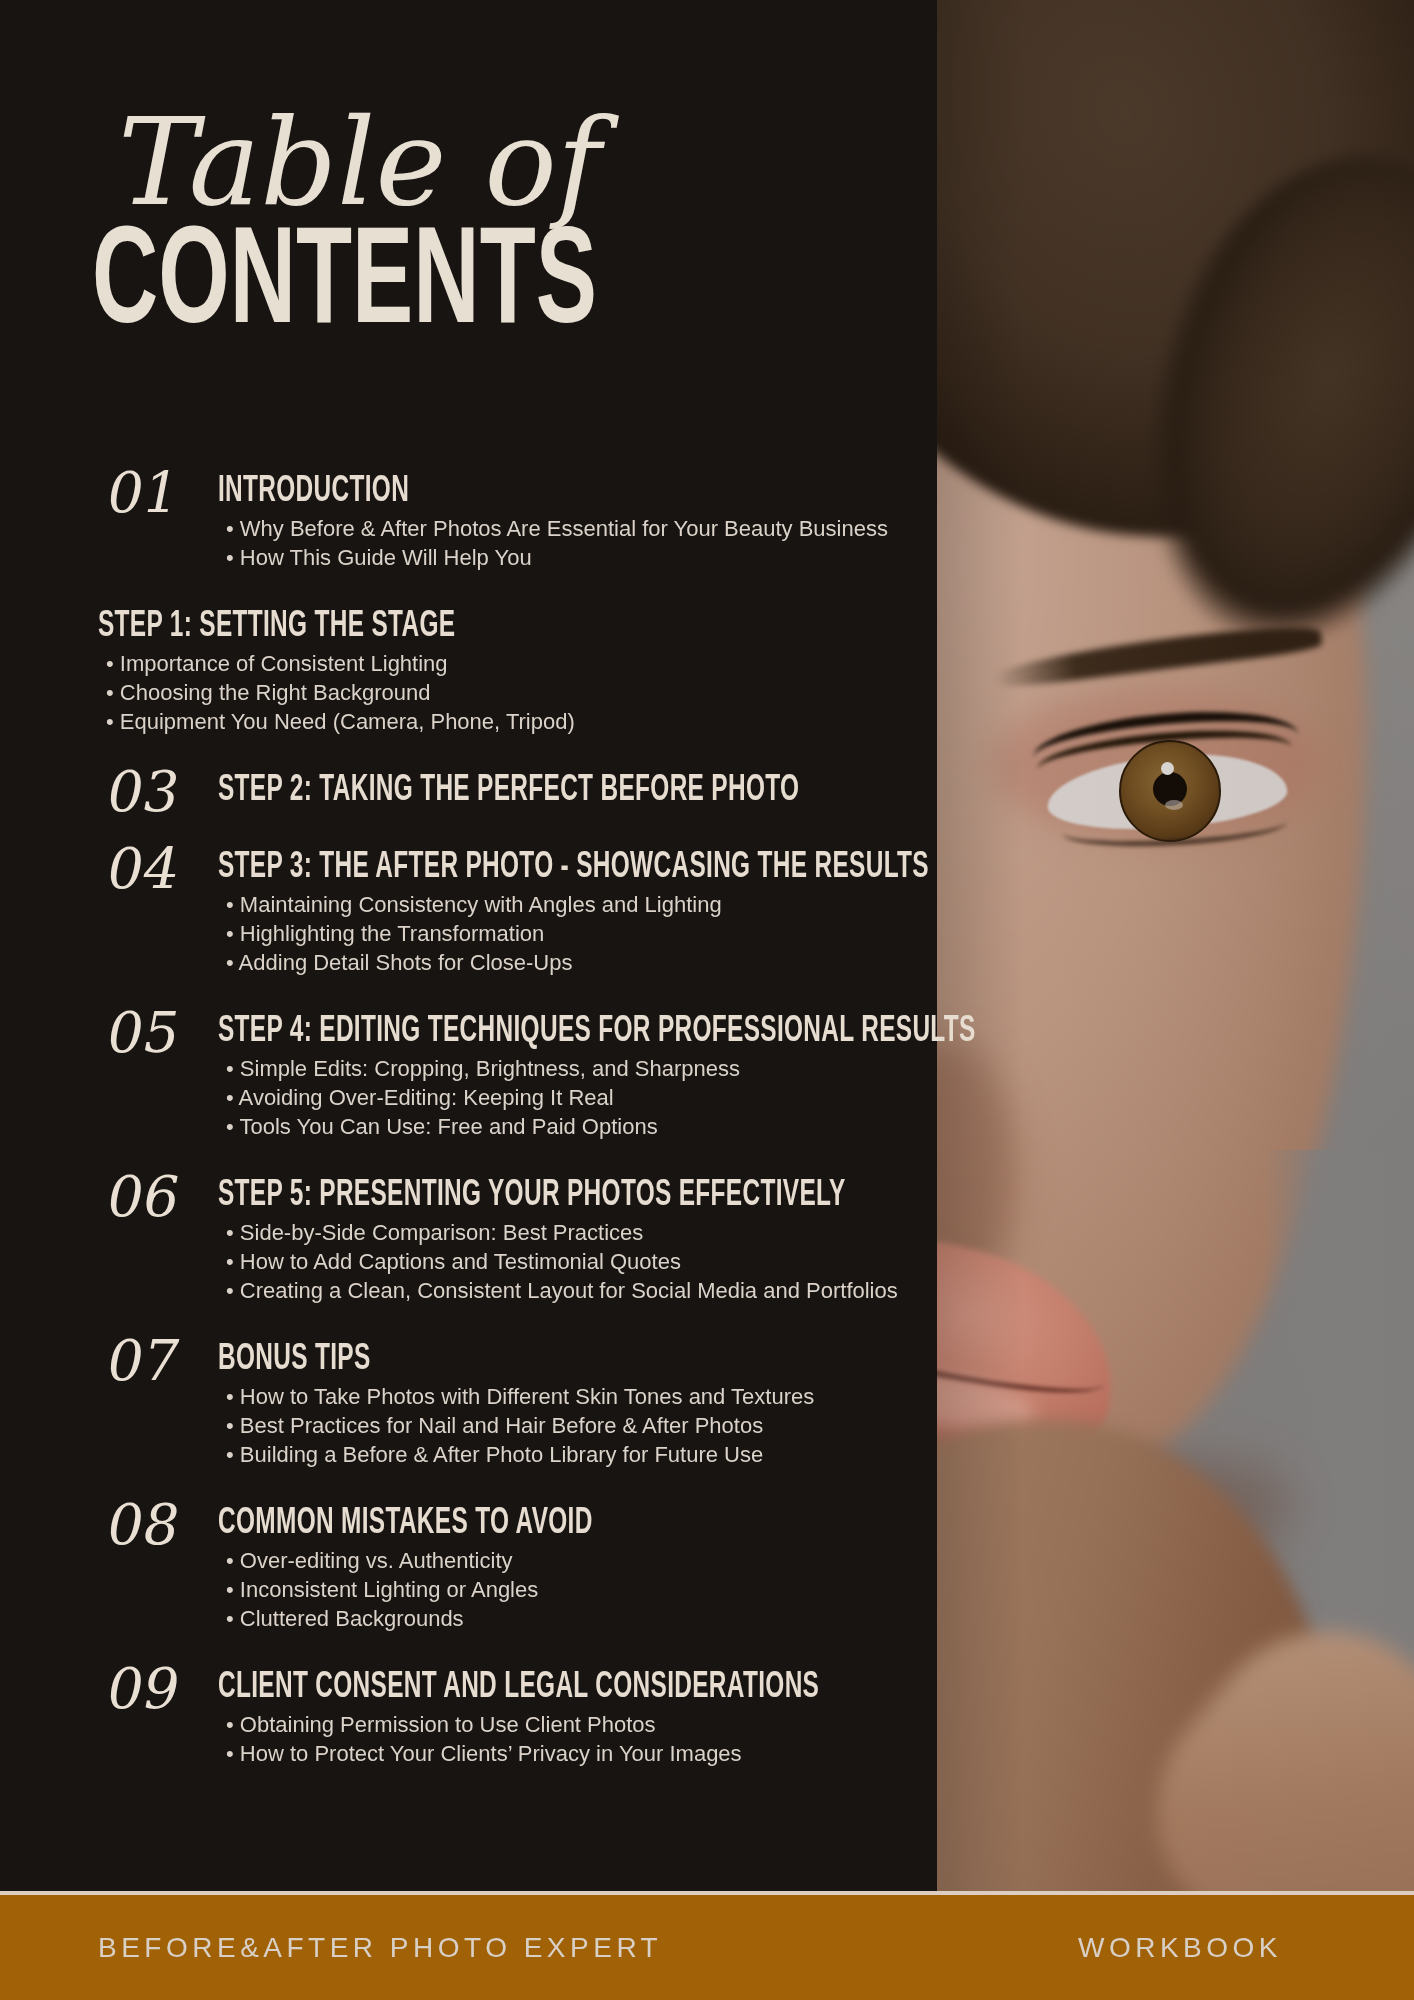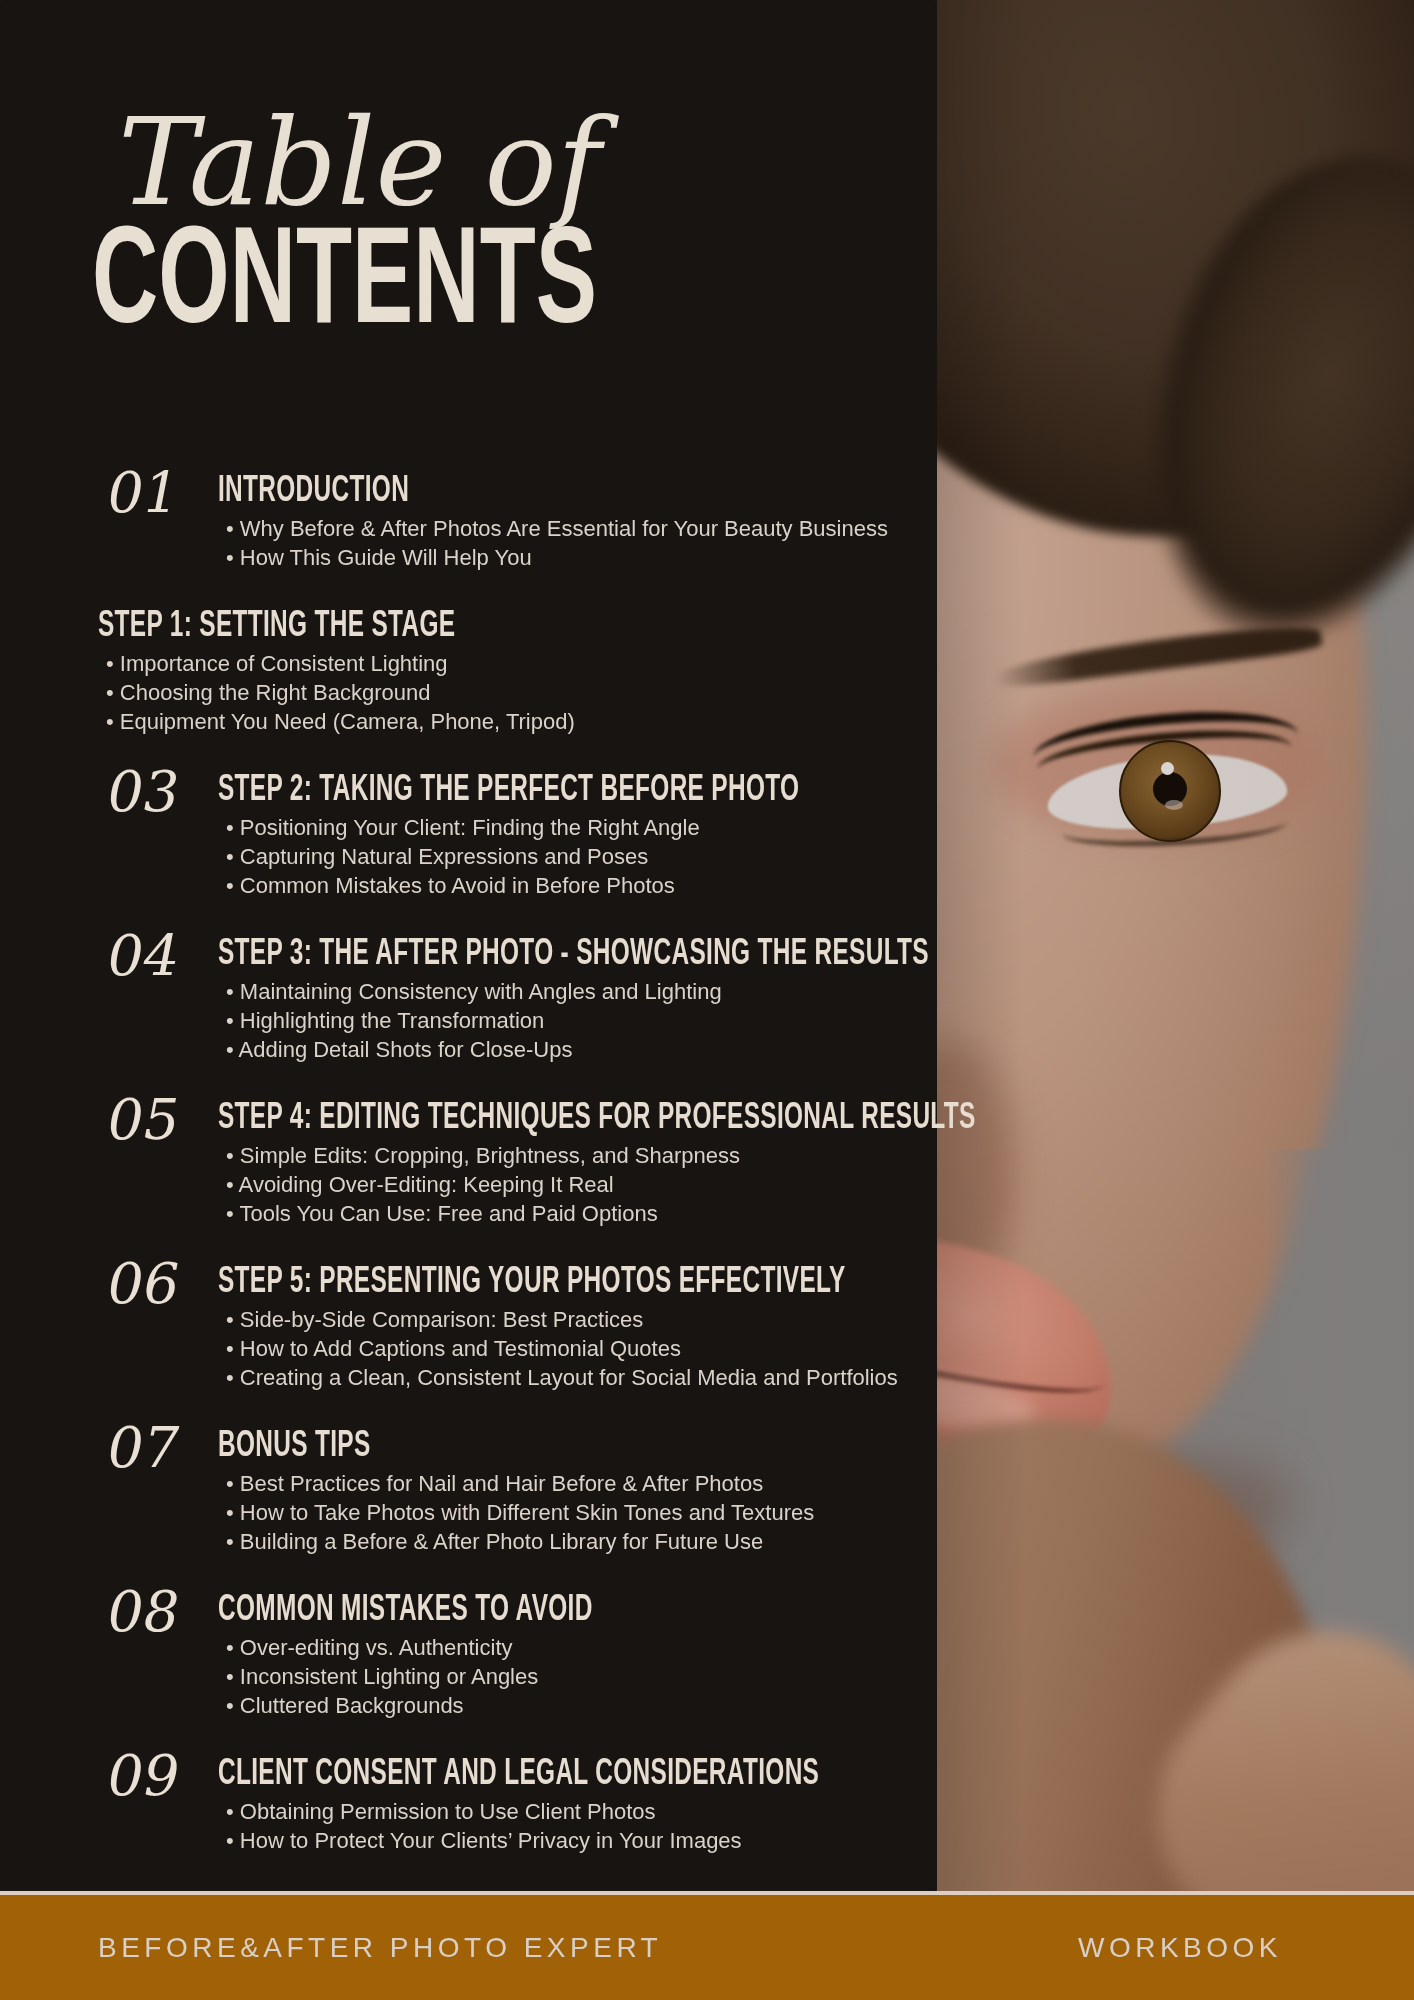--- a/index.html
+++ b/index.html
@@ -193,25 +193,20 @@
               <li>Choosing the Right Background</li>
               <li>Equipment You Need (Camera, Phone, Tripod)</li>
             </ul>
     </div>
   </section>
 
   <section class="sec">
     <div class="num">03</div>
     <div class="body">
       <h2 class="sec-title">STEP 2: TAKING THE PERFECT BEFORE PHOTO</h2>
-      <ul class="bullets">
-              <li>Positioning Your Client: Finding the Right Angle</li>
-              <li>Capturing Natural Expressions and Poses</li>
-              <li>Common Mistakes to Avoid in Before Photos</li>
-            </ul>
     </div>
   </section>
 
   <section class="sec">
     <div class="num">04</div>
     <div class="body">
       <h2 class="sec-title">STEP 3: THE AFTER PHOTO - SHOWCASING THE RESULTS</h2>
       <ul class="bullets">
               <li>Maintaining Consistency with Angles and Lighting</li>
               <li>Highlighting the Transformation</li>
@@ -242,22 +237,22 @@
               <li>Creating a Clean, Consistent Layout for Social Media and Portfolios</li>
             </ul>
     </div>
   </section>
 
   <section class="sec">
     <div class="num">07</div>
     <div class="body">
       <h2 class="sec-title">BONUS TIPS</h2>
       <ul class="bullets">
+              <li>How to Take Photos with Different Skin Tones and Textures</li>
               <li>Best Practices for Nail and Hair Before &amp; After Photos</li>
-              <li>How to Take Photos with Different Skin Tones and Textures</li>
               <li>Building a Before &amp; After Photo Library for Future Use</li>
             </ul>
     </div>
   </section>
 
   <section class="sec">
     <div class="num">08</div>
     <div class="body">
       <h2 class="sec-title">COMMON MISTAKES TO AVOID</h2>
       <ul class="bullets">

